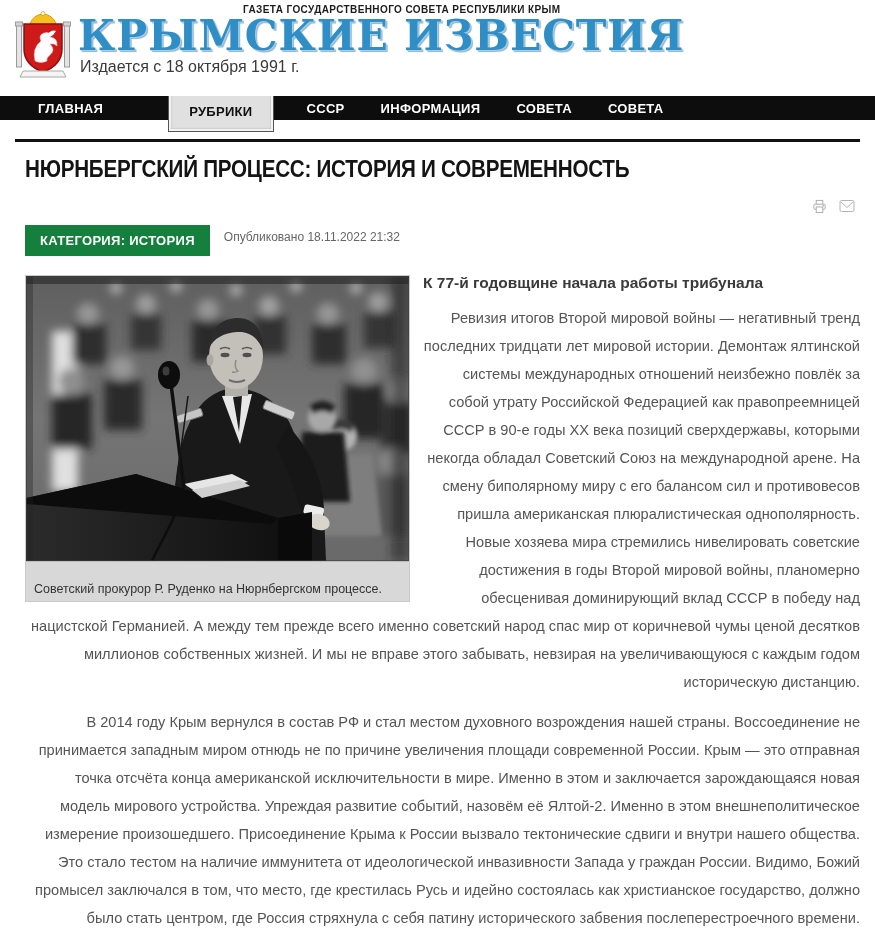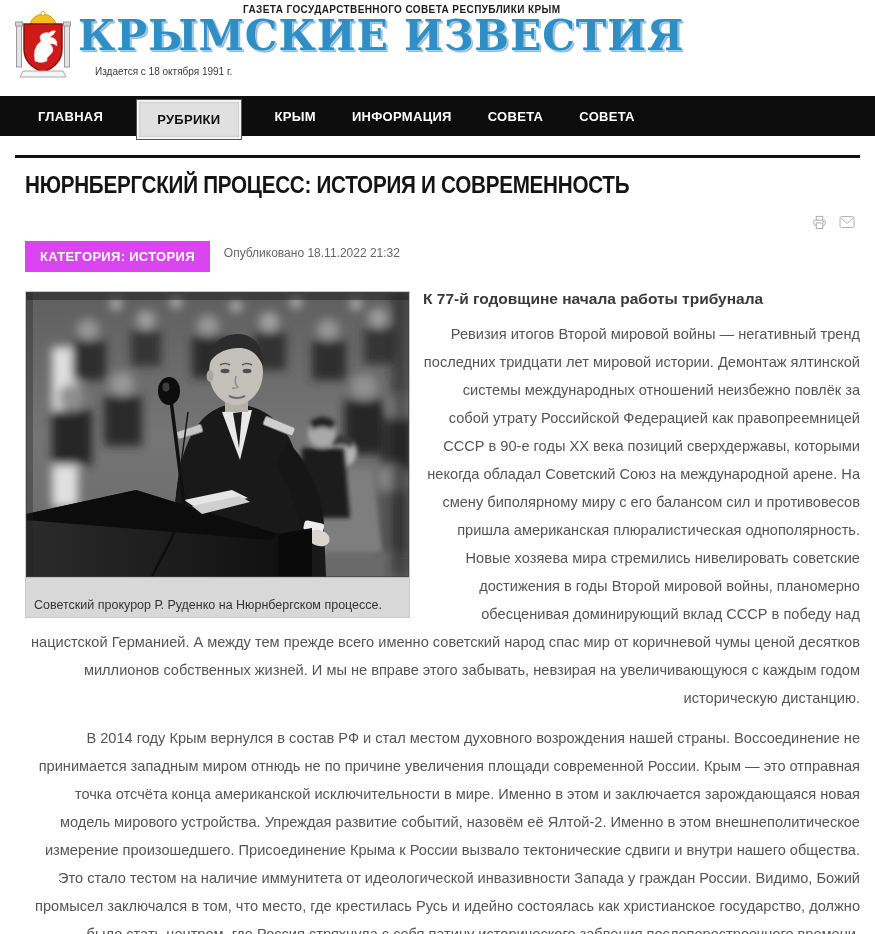--- a/index.html
+++ b/index.html
@@ -26,55 +26,56 @@
   .masthead-title {
     position:absolute; left:78px; top:10px;
     font-family:"DejaVu Serif","Liberation Serif",serif;
     font-weight:bold; font-size:41px; letter-spacing:1px;
     color:#2e8ec5;
     text-shadow:1px 1px 0 #9fd0ea, 2px 2px 1px rgba(30,80,120,.45);
     white-space:nowrap;
     transform:scaleY(1.04); transform-origin:left top;
   }
   .masthead-since {
-    position:absolute; left:80px; top:66px;
-    font-size:10px; color:#3a3a3a;margin-left:15px;
+    position:absolute; left:80px; top:58px;
+    font-size:16px; color:#3a3a3a;
   }
 
   
   .nav {
-    height:40px; background:#0d0d0d;
+    height:24px; background:#0d0d0d;
     display:flex; align-items:center; overflow:visible;
     padding-left:36px;
   }
   .nav-item {
     color:#fff; font-size:13px; font-weight:bold; letter-spacing:.3px;
     margin-right:32px; cursor:pointer; white-space:nowrap;
     padding:6px 2px;
   }
   .nav-item.active {
     background:#e0e0e0; color:#101010;
     border:2px solid #f3f3f3; outline:1px solid #555;
     padding:10px 18px; margin-top:2px; margin-bottom:-4px;
     box-shadow:inset 0 0 2px rgba(0,0,0,.25);
+    margin-left:32px;
   }
 
   
   .rule { border-top:3px solid #111; margin:19px 15px 0 15px; }
   .article-title {
     margin:13px 15px 0 25px;
     font-size:24px; font-weight:bold; color:#141414;
     letter-spacing:-.3px; white-space:nowrap;
     transform:scaleX(.86); transform-origin:left top;
   }
   .actions { display:flex; justify-content:flex-end; gap:12px; margin:16px 20px 0 0; height:16px; }
   .action-btn { cursor:pointer; opacity:.75; }
   .meta-row { display:flex; align-items:flex-start; margin:10px 15px 0 25px; }
   .cat-badge {
-    background:#d946ef; color:#fff; font-size:13px; font-weight:bold;
+    background:#15803d; color:#fff; font-size:13px; font-weight:bold;
     letter-spacing:.3px; padding:8px 15px; cursor:pointer; white-space:nowrap;
   }
   .pub-block { margin-left:14px; font-size:12px; color:#666; line-height:25px; }
 
   
   .article-body { margin:17px 15px 0 25px; overflow:hidden; }
   .photo-figure {
     float:left; width:385px; margin:2px 13px 6px 0;
     border:1px solid #c9c9c9; background:#d8d8d8;
   }
@@ -121,21 +122,21 @@
       </svg>
     </div>
 
     <div class="masthead-title">КРЫМСКИЕ ИЗВЕСТИЯ</div>
     <div class="masthead-since">Издается с 18 октября 1991 г.</div>
   </div>
 
   <div class="nav">
     <div class="nav-item">ГЛАВНАЯ</div>
     <div class="nav-item active">РУБРИКИ</div>
-    <div class="nav-item">КРЫМ</div>
+    <div class="nav-item">СССР</div>
     <div class="nav-item">ИНФОРМАЦИЯ</div>
     <div class="nav-item">СОВЕТА</div>
     <div class="nav-item">СОВЕТА</div>
   </div>
 
   <div class="rule"></div>
 
   <h1 class="article-title">НЮРНБЕРГСКИЙ ПРОЦЕСС: ИСТОРИЯ И СОВРЕМЕННОСТЬ</h1>
 
   <div class="actions">

